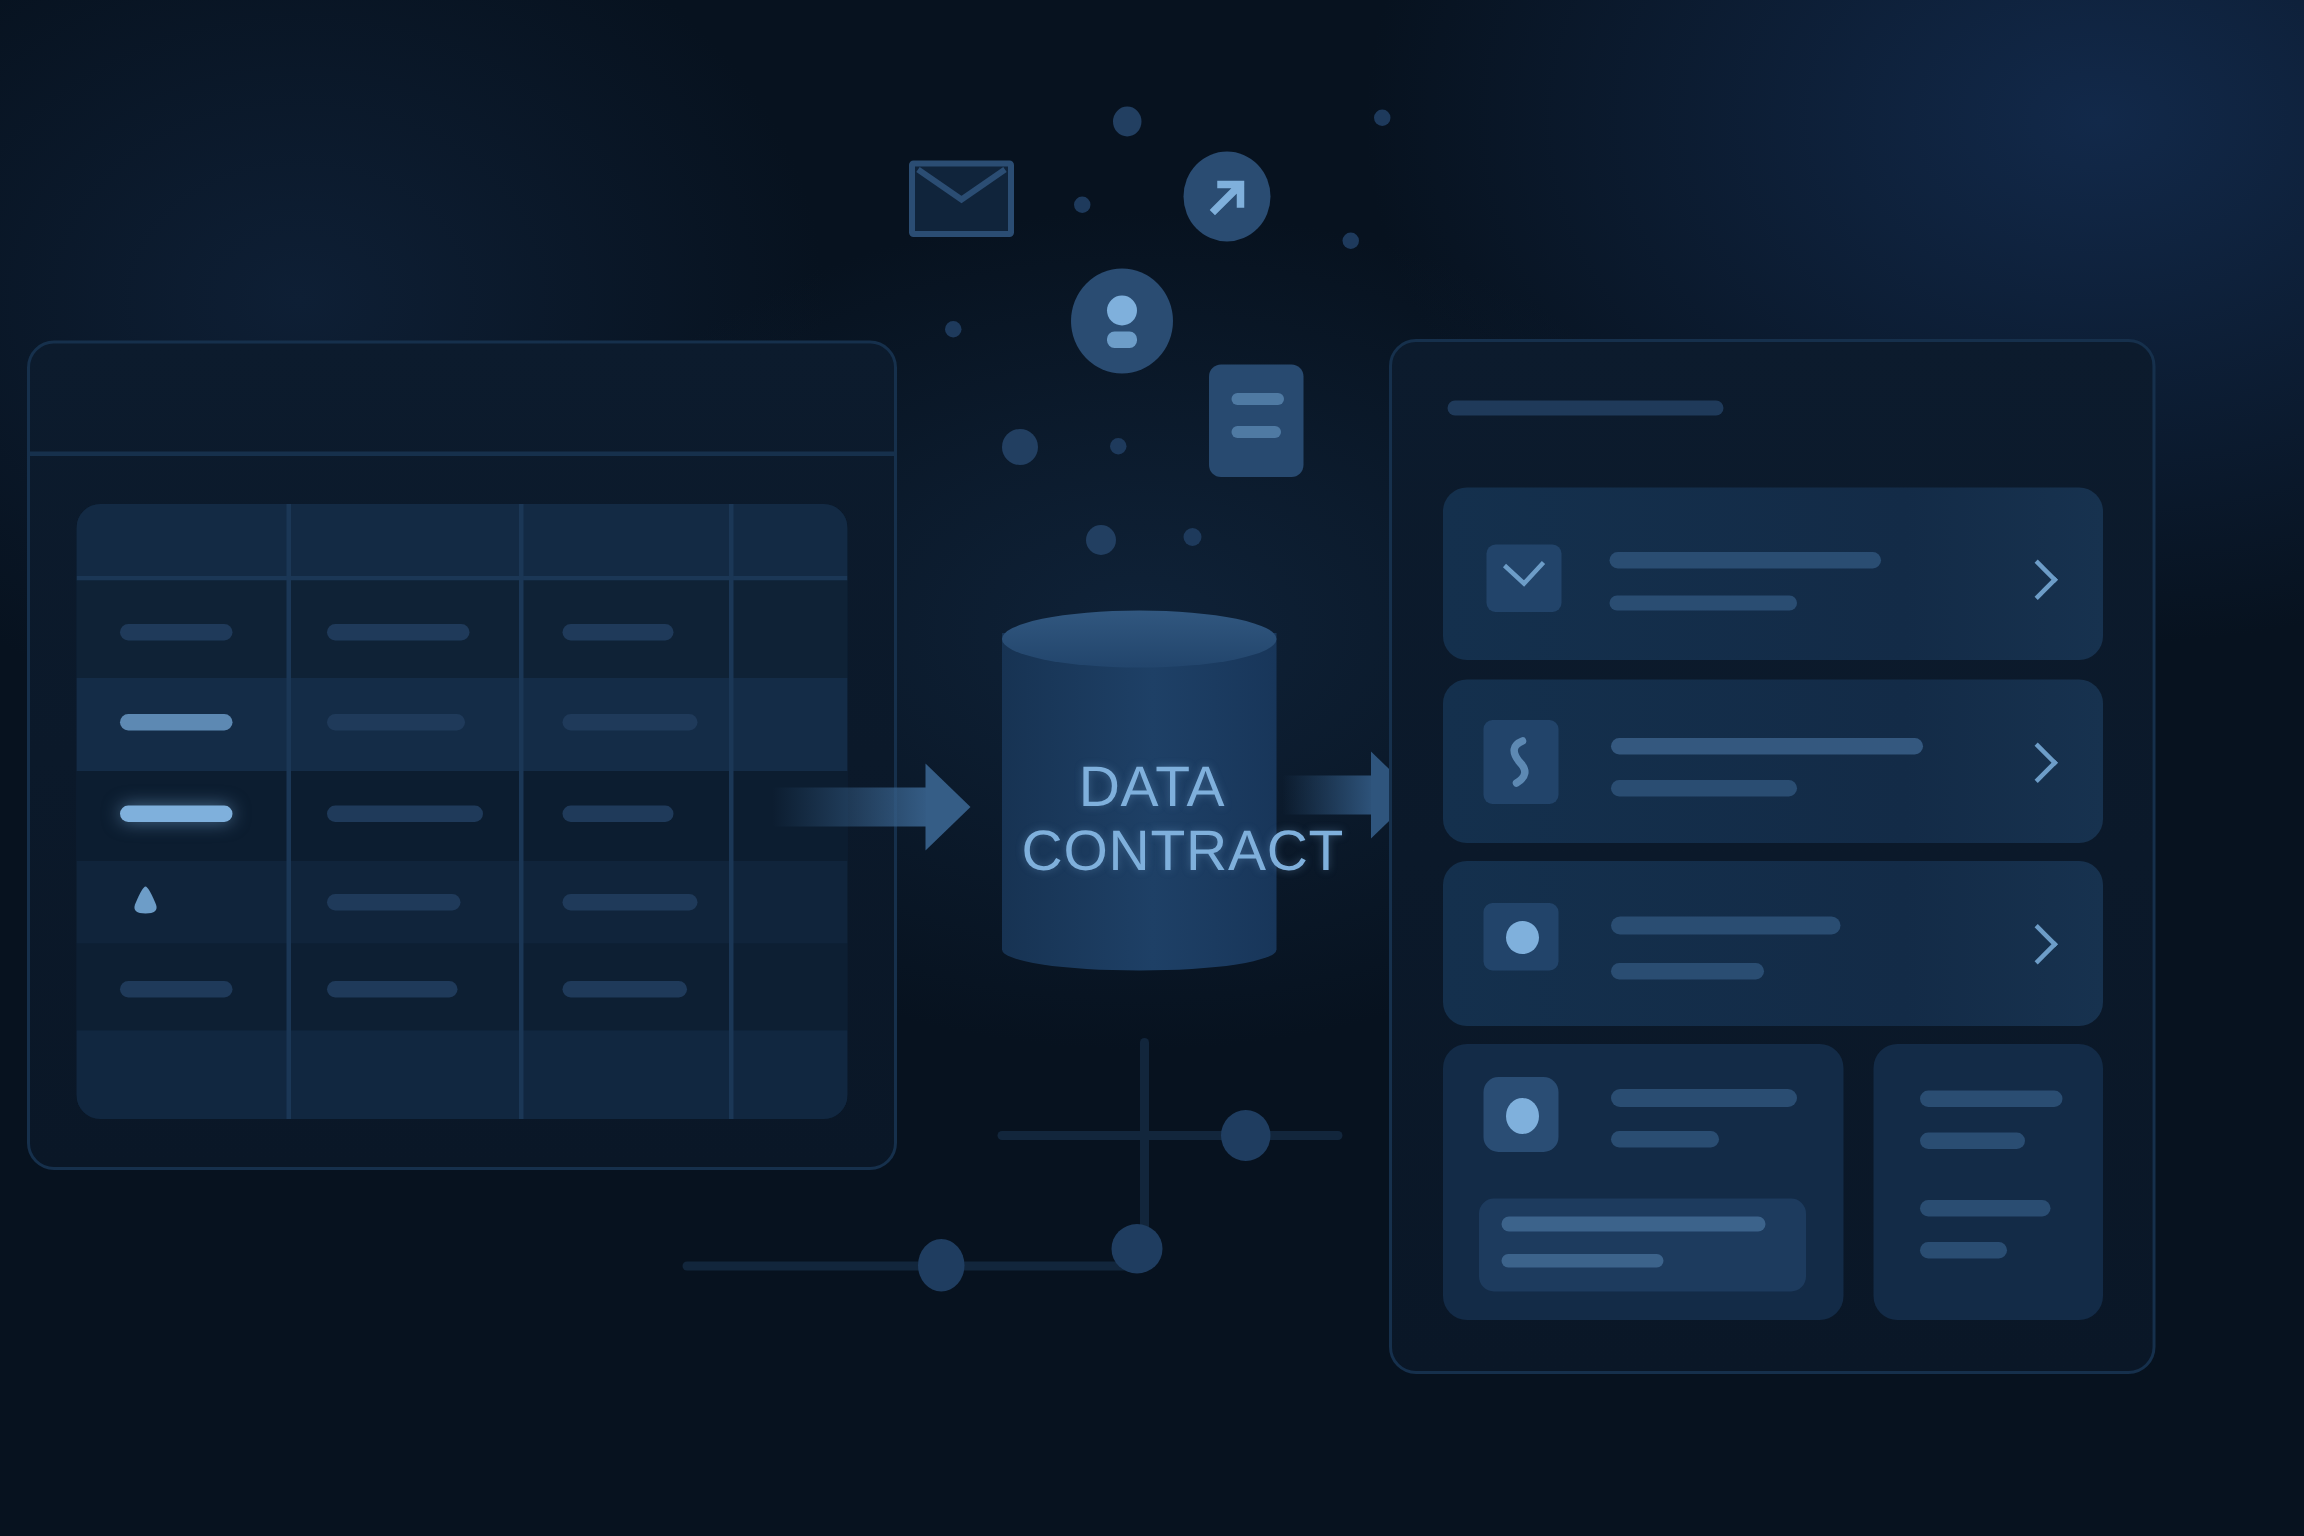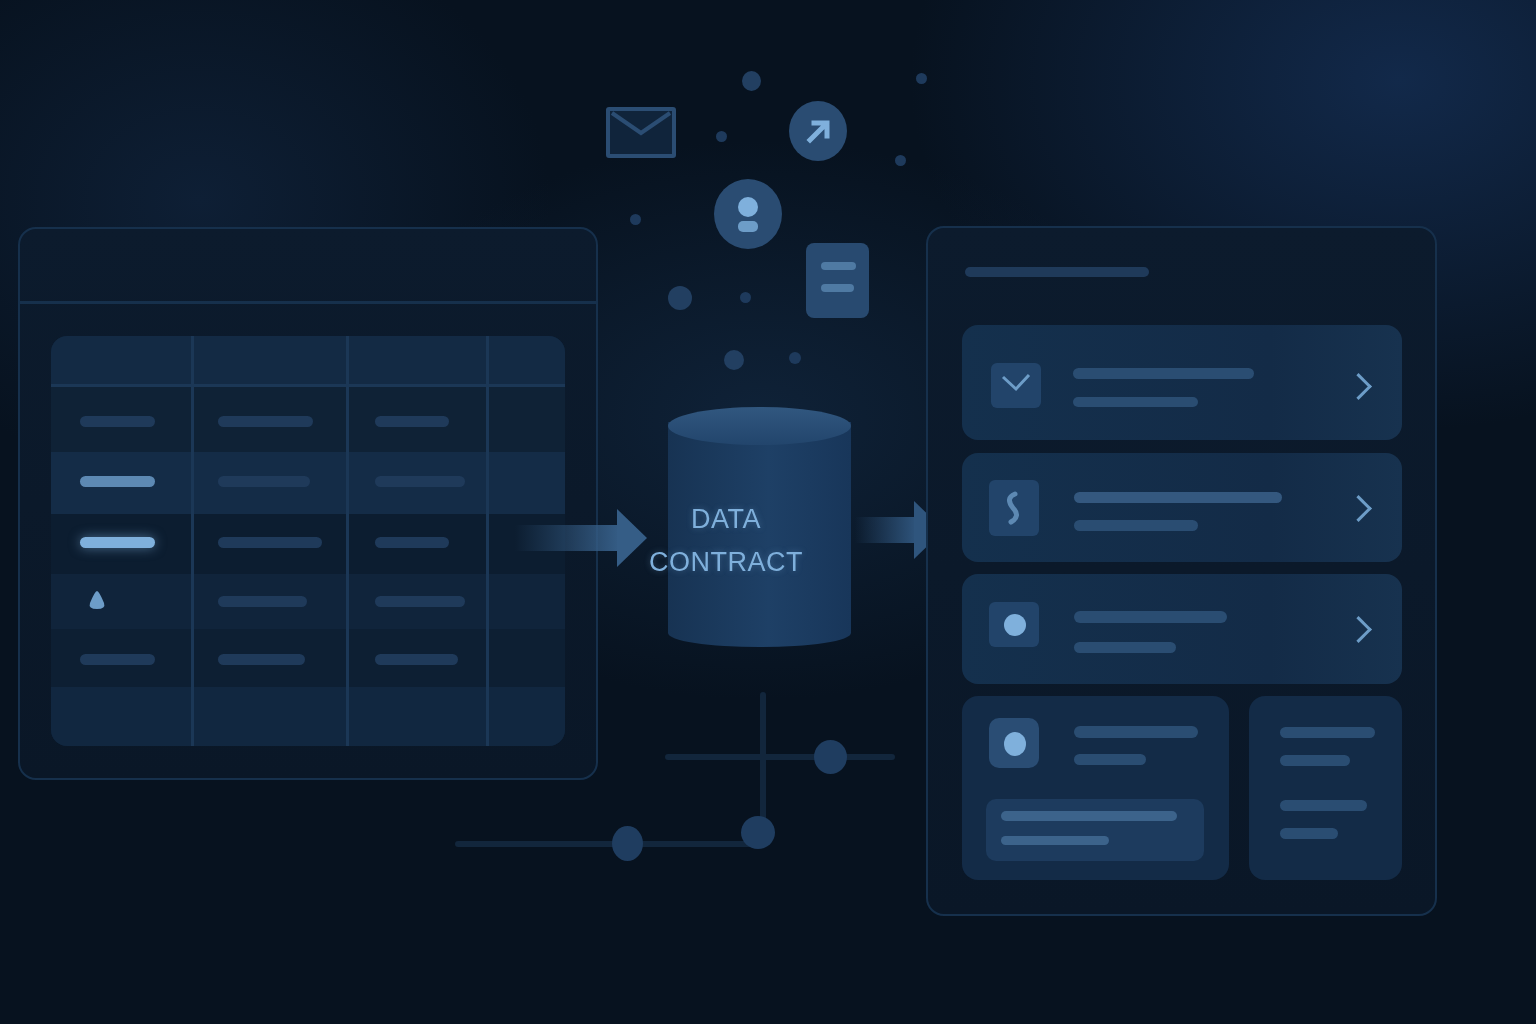--- a/index.html
+++ b/index.html
@@ -54,22 +54,22 @@
     .cyl-body {
       left: 668px; top: 422px; width: 183px; height: 225px;
       background: linear-gradient(90deg, #173353 0%, #1e4066 55%, #18365a 100%);
       border-radius: 0 0 92px 92px / 0 0 14px 14px;
     }
     .cyl-top {
       left: 668px; top: 407px; width: 183px; height: 38px; border-radius: 50%;
       background: linear-gradient(180deg, #31577f 0%, #22456c 100%);
     }
     .cyl-text {
-      left: 639px; width: 174px; text-align: center; color: #7fb0dc;
-      font-size: 27px; letter-spacing: 0.5px;
+      left: 681px; width: 174px; text-align: center; color: #7fb0dc;
+      font-size: 38px; letter-spacing: 0.5px;
       text-shadow: 0 0 6px rgba(127,176,220,0.35);
     }
 
     
     .arrow-shaft { position: absolute; height: 26px; }
     .arrow-head {
       position: absolute; width: 0; height: 0;
       border-top: 29px solid transparent; border-bottom: 29px solid transparent;
       border-left: 30px solid #355d86;
     }

